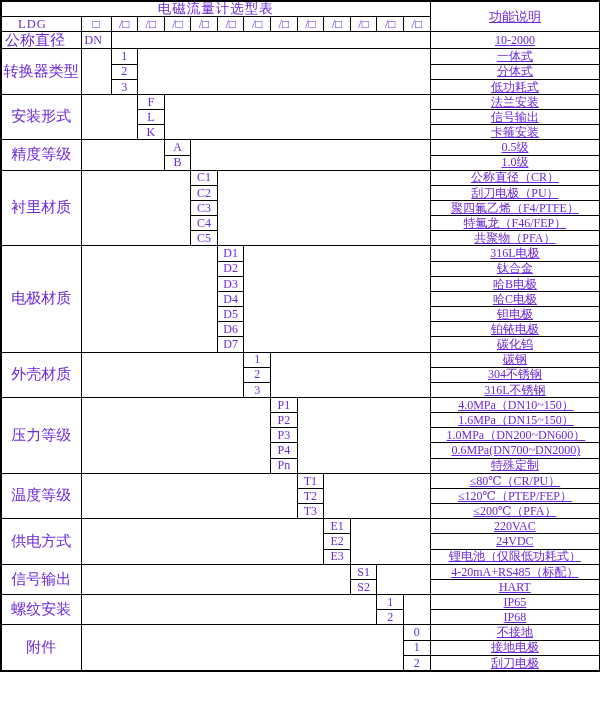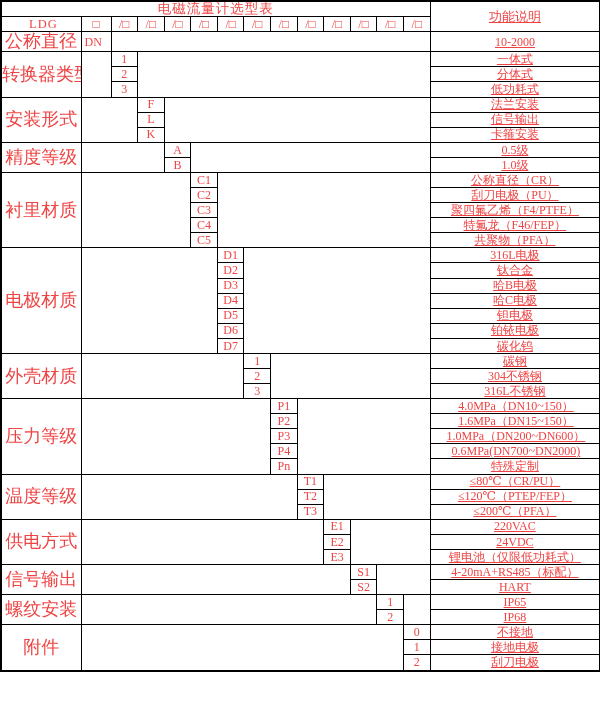--- a/index.html
+++ b/index.html
@@ -1,34 +1,34 @@
 <!DOCTYPE html>
 <html><head>
 <meta charset="utf-8">
 <style>
   html, body { margin: 0; padding: 0; background: #fff; }
   body { width: 600px; }
   table.sel {
     width: 600px; height: 672px;
     border-collapse: collapse; table-layout: fixed;
     font-family: "Liberation Serif", "DejaVu Serif", serif;
-    font-size: 12.5px; color: #ef4444; background: #fff;
+    font-size: 12.5px; color: #6d28d9; background: #fff;
     border: 2px solid #000;
   }
   td {
     border: 1px solid #000;
     text-align: center; vertical-align: middle;
     padding: 0; overflow: hidden; white-space: nowrap;
     height: 14px; line-height: 1.05;
   }
   td.title { font-size: 13.5px; letter-spacing: 1px; }
   td.fnhead { font-size: 13px; text-decoration: underline; }
-  td.lbl { font-size: 18px; }
+  td.lbl { font-size: 15px; }
   td.tl { text-align: left; padding-left: 3px; }
-  td.ldg { text-align: left; padding-left: 27px; letter-spacing: 1px; margin-top: 45px; }
+  td.ldg { text-align: left; padding-left: 16px; letter-spacing: 1px; margin-top: 45px; }
   td.code { font-size: 12px; }
   td.fn { font-size: 12px; text-decoration: underline; }
   td.fn.left { text-align: center; padding-left: 2px; }
   td.fill { border: 1px solid #000; }
 </style>
 </head>
 <body>
 
 <table class="sel">
   <colgroup>

